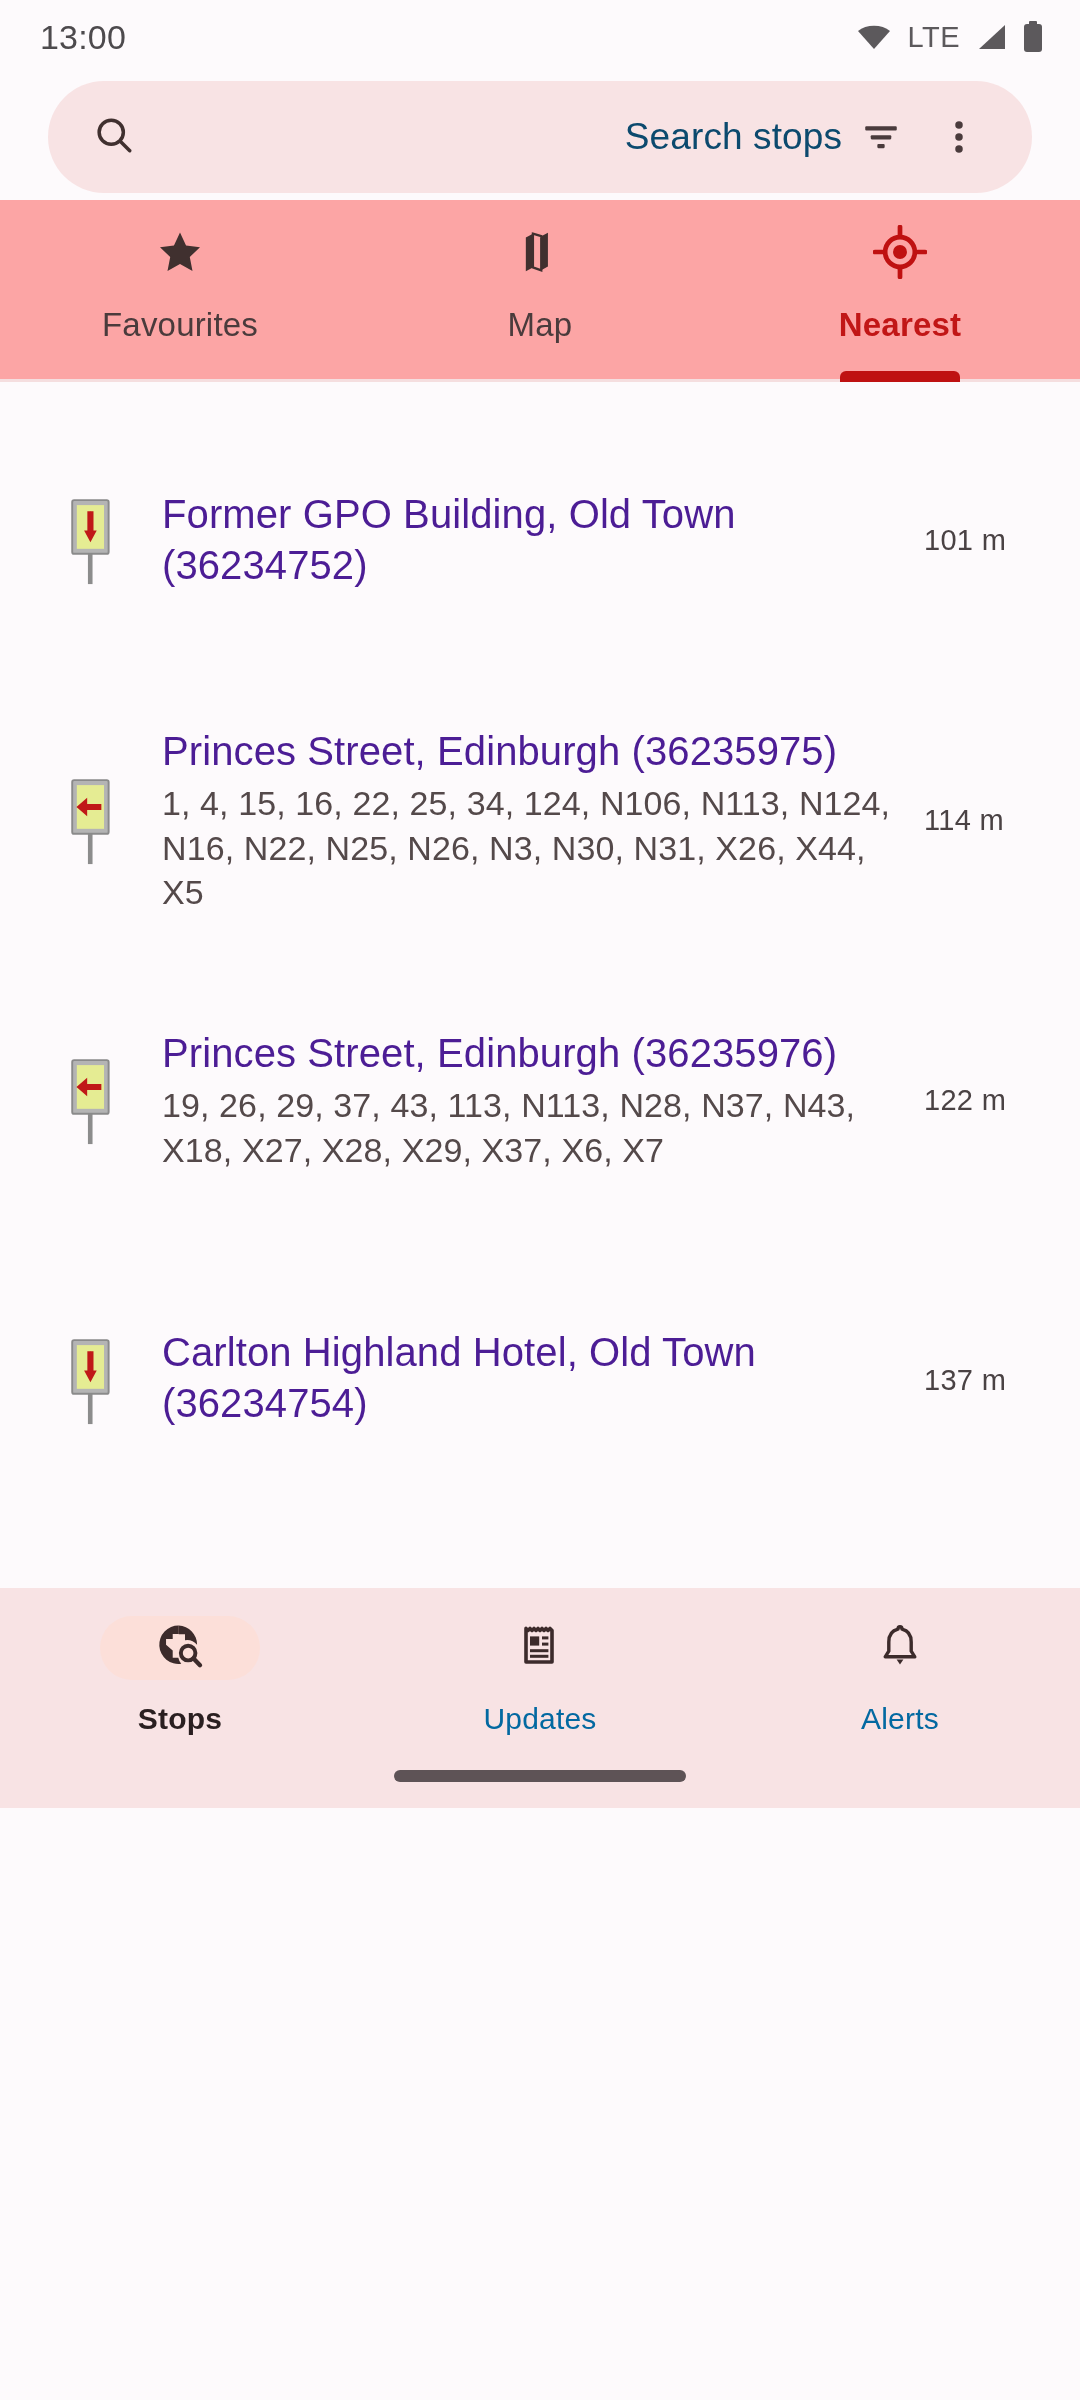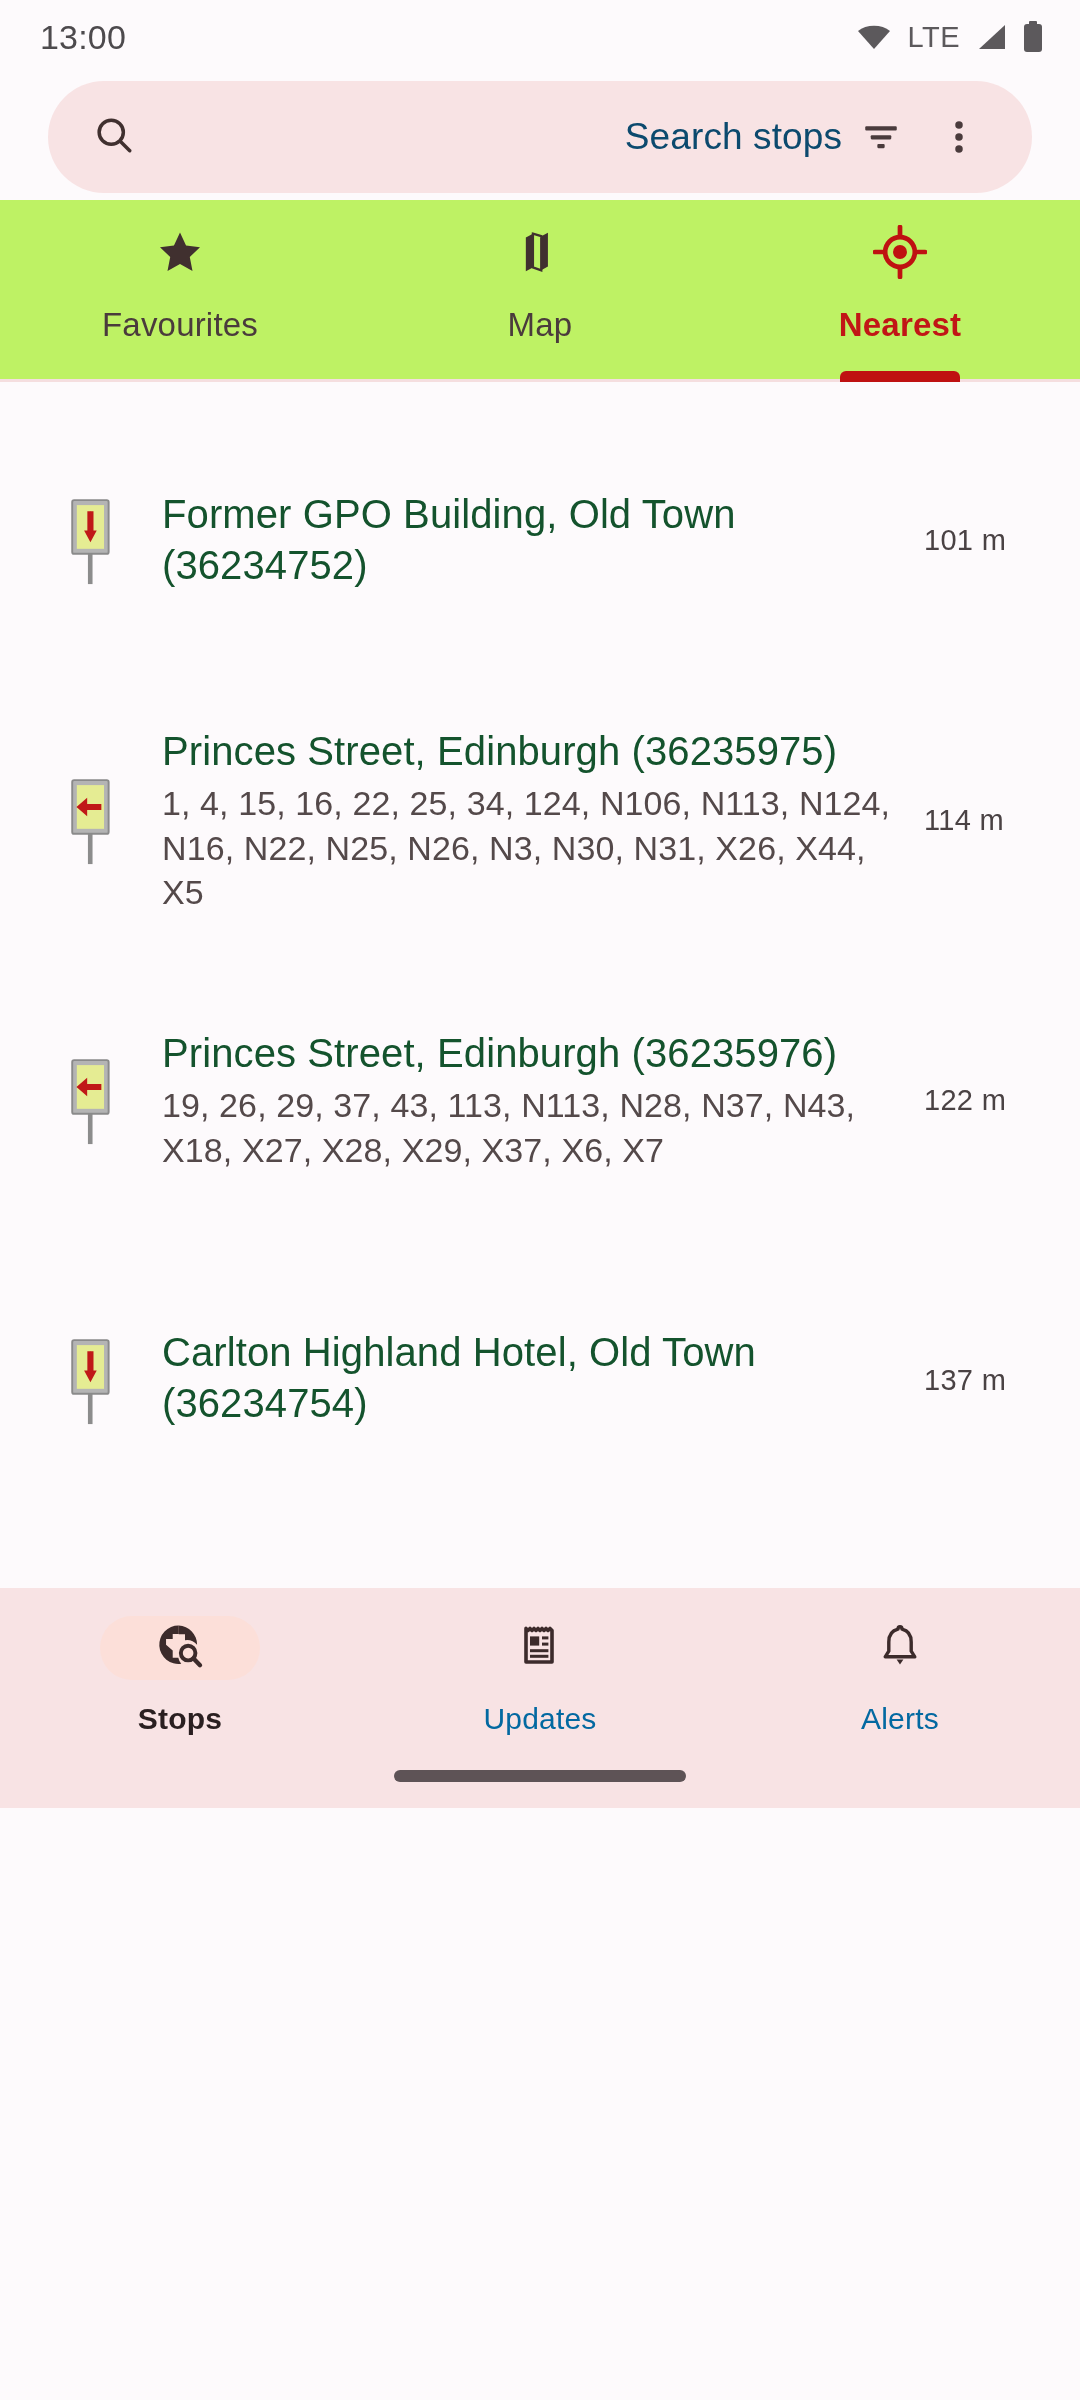--- a/index.html
+++ b/index.html
@@ -91,21 +91,21 @@
     justify-content: center;
     border-radius: 50%;
   }
 
   
   .tabs {
     flex: 0 0 182px;
     display: flex;
     align-items: stretch;
     position: relative;
-    background: #bef264;
+    background: #fca5a5;
     border-bottom: 3px solid #f5dedf;
   }
   .tab {
     flex: 1 1 0;
     display: flex;
     flex-direction: column;
     align-items: center;
     justify-content: flex-start;
     padding-top: 26px;
     position: relative;
@@ -161,21 +161,21 @@
     justify-content: center;
   }
   .stop-text {
     flex: 1 1 auto;
     padding: 0 24px 0 42px;
     min-width: 0;
   }
   .stop-name {
     font-size: 40px;
     line-height: 1.28;
-    color: #14532d;
+    color: #4c1d95;
     letter-spacing: 0.1px;
   }
   .stop-routes {
     margin-top: 4px;
     font-size: 34px;
     line-height: 1.3;
     color: #54494a;
     letter-spacing: 0.1px;
   }
   .stop-distance {

